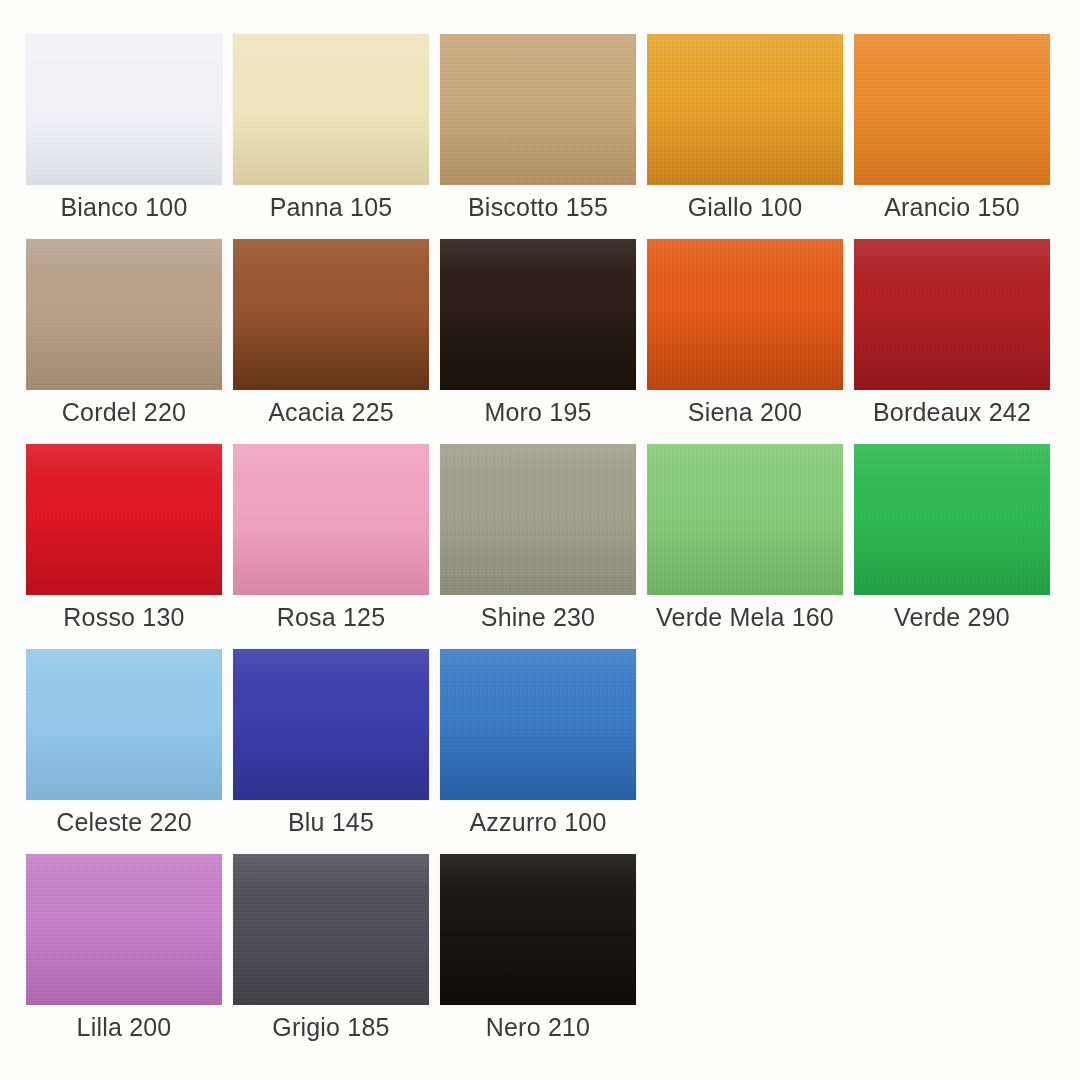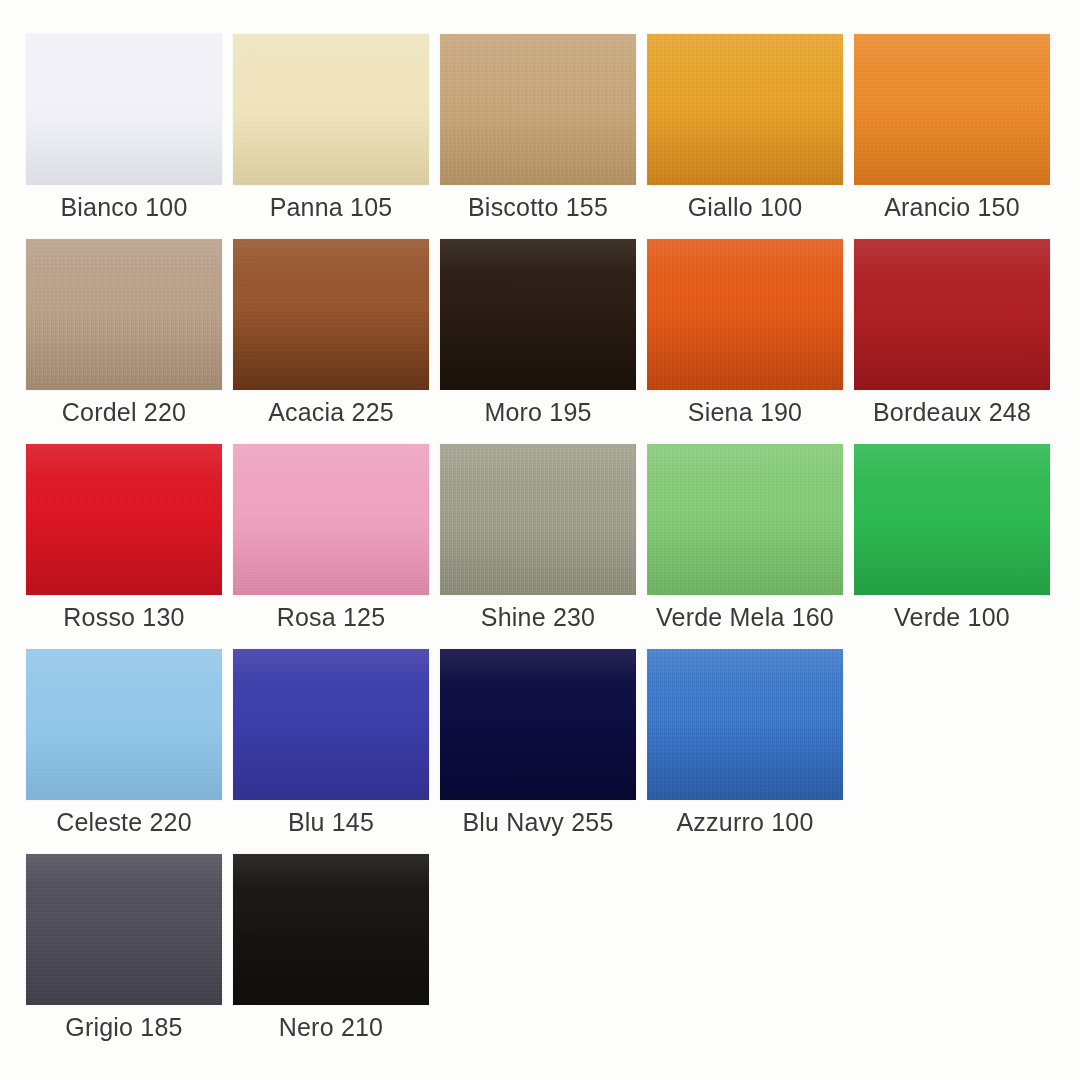--- a/index.html
+++ b/index.html
@@ -142,25 +142,25 @@
       <div class="swatch-cell">
         <div class="swatch-chip" style="background: linear-gradient(rgb(151, 84, 42) 0%, rgb(151, 84, 42) 45%, rgb(109, 53, 20) 100%);"></div>
         <div class="swatch-label">Acacia 225</div>
       </div>
       <div class="swatch-cell">
         <div class="swatch-chip" style="background: linear-gradient(rgb(42, 28, 20) 0%, rgb(42, 28, 20) 45%, rgb(26, 17, 11) 100%);"></div>
         <div class="swatch-label">Moro 195</div>
       </div>
       <div class="swatch-cell">
         <div class="swatch-chip" style="background: linear-gradient(rgb(224, 92, 20) 0%, rgb(224, 92, 20) 45%, rgb(198, 74, 13) 100%);"></div>
-        <div class="swatch-label">Siena 190</div>
+        <div class="swatch-label">Siena 200</div>
       </div>
       <div class="swatch-cell">
         <div class="swatch-chip" style="background: linear-gradient(rgb(174, 32, 36) 0%, rgb(174, 32, 36) 45%, rgb(154, 24, 28) 100%);"></div>
-        <div class="swatch-label">Bordeaux 248</div>
+        <div class="swatch-label">Bordeaux 242</div>
       </div>
     </div>
     <div class="swatch-row">
       <div class="swatch-cell">
         <div class="swatch-chip" style="background: linear-gradient(rgb(220, 22, 35) 0%, rgb(220, 22, 35) 45%, rgb(194, 18, 29) 100%);"></div>
         <div class="swatch-label">Rosso 130</div>
       </div>
       <div class="swatch-cell">
         <div class="swatch-chip" style="background: linear-gradient(rgb(238, 162, 190) 0%, rgb(238, 162, 190) 45%, rgb(229, 142, 174) 100%);"></div>
         <div class="swatch-label">Rosa 125</div>
@@ -168,43 +168,43 @@
       <div class="swatch-cell">
         <div class="swatch-chip" style="background: linear-gradient(rgb(159, 158, 138) 0%, rgb(159, 158, 138) 45%, rgb(148, 147, 128) 100%);"></div>
         <div class="swatch-label">Shine 230</div>
       </div>
       <div class="swatch-cell">
         <div class="swatch-chip" style="background: linear-gradient(rgb(132, 201, 119) 0%, rgb(132, 201, 119) 45%, rgb(116, 187, 104) 100%);"></div>
         <div class="swatch-label">Verde Mela 160</div>
       </div>
       <div class="swatch-cell">
         <div class="swatch-chip" style="background: linear-gradient(rgb(47, 184, 80) 0%, rgb(47, 184, 80) 45%, rgb(40, 166, 71) 100%);"></div>
-        <div class="swatch-label">Verde 100</div>
+        <div class="swatch-label">Verde 290</div>
       </div>
     </div>
     <div class="swatch-row">
       <div class="swatch-cell">
         <div class="swatch-chip" style="background: linear-gradient(rgb(146, 199, 233) 0%, rgb(146, 199, 233) 45%, rgb(133, 189, 227) 100%);"></div>
         <div class="swatch-label">Celeste 220</div>
       </div>
       <div class="swatch-cell">
         <div class="swatch-chip" style="background: linear-gradient(rgb(60, 60, 171) 0%, rgb(60, 60, 171) 45%, rgb(51, 51, 155) 100%);"></div>
         <div class="swatch-label">Blu 145</div>
       </div>
       <div class="swatch-cell">
-        <div class="swatch-chip" style="background: linear-gradient(rgb(13, 12, 64) 0%, rgb(13, 12, 64) 45%, rgb(8, 7, 51) 100%);"></div>
-        <div class="swatch-label">Blu Navy 255</div>
-      </div>
-      <div class="swatch-cell">
         <div class="swatch-chip" style="background: linear-gradient(rgb(58, 121, 198) 0%, rgb(58, 121, 198) 45%, rgb(43, 98, 173) 100%);"></div>
         <div class="swatch-label">Azzurro 100</div>
       </div>
     </div>
     <div class="swatch-row">
       <div class="swatch-cell">
+        <div class="swatch-chip" style="background: linear-gradient(rgb(198, 124, 200) 0%, rgb(198, 124, 200) 45%, rgb(185, 109, 187) 100%);"></div>
+        <div class="swatch-label">Lilla 200</div>
+      </div>
+      <div class="swatch-cell">
         <div class="swatch-chip" style="background: linear-gradient(rgb(80, 78, 88) 0%, rgb(80, 78, 88) 45%, rgb(69, 67, 77) 100%);"></div>
         <div class="swatch-label">Grigio 185</div>
       </div>
       <div class="swatch-cell">
         <div class="swatch-chip" style="background: linear-gradient(rgb(23, 20, 18) 0%, rgb(23, 20, 18) 45%, rgb(16, 14, 12) 100%);"></div>
         <div class="swatch-label">Nero 210</div>
       </div>
     </div>
   </div>
 

